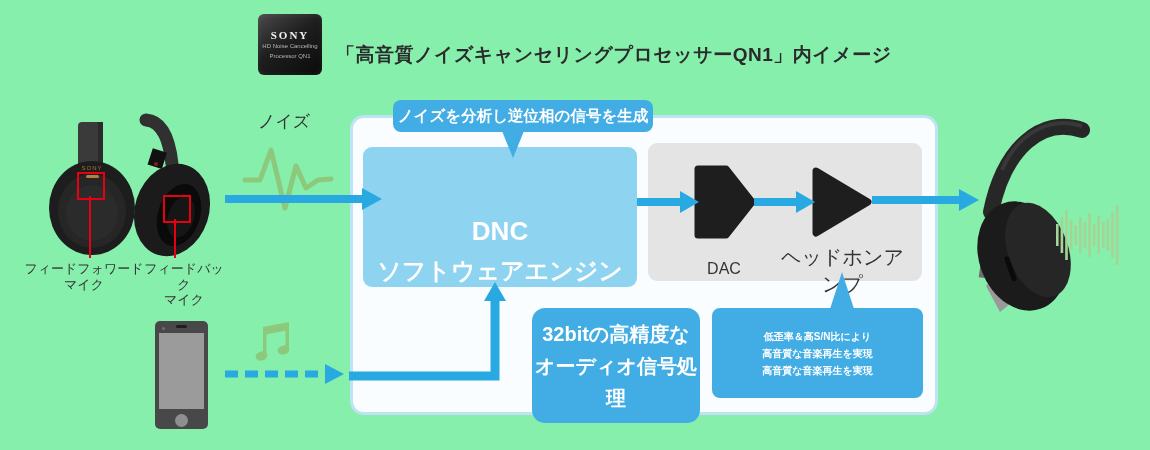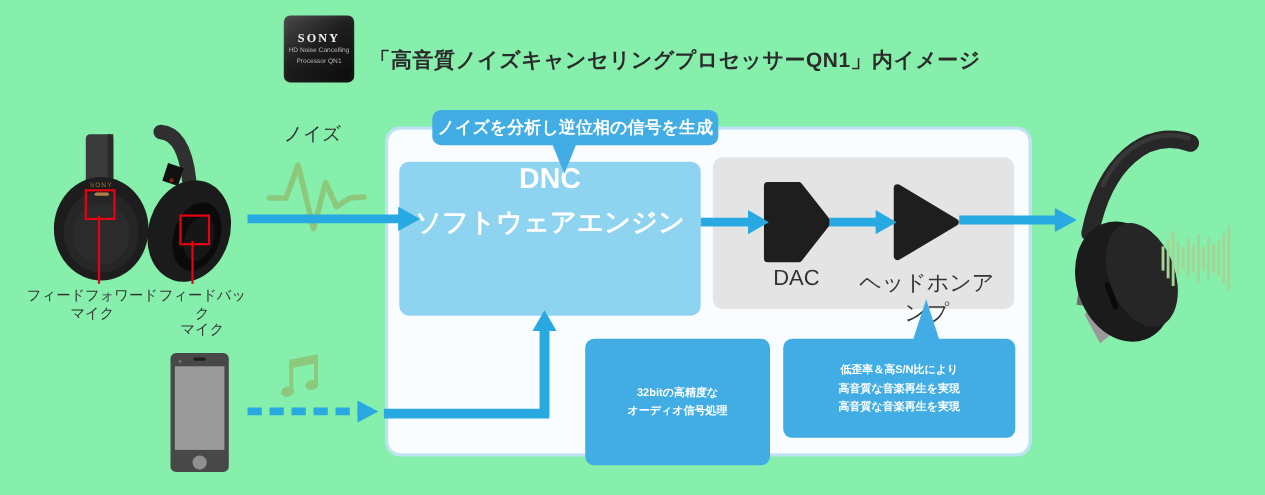--- a/index.html
+++ b/index.html
@@ -20,35 +20,35 @@
   
   .noise-label{left:258px;top:110px;font-size:17px;color:#333;}
   .mic-box{width:24px;height:24px;border:2px solid #e60012;}
   .mic-line{width:2px;background:#e60012;}
   .mic-label{font-size:13px;line-height:1.2;text-align:center;color:#333;}
 
   
   .panel{left:350px;top:115px;width:588px;height:300px;background:#f9fdff;
          border:3px solid #bee3f5;border-radius:14px;box-sizing:border-box;}
   .dnc{left:363px;top:147px;width:274px;height:140px;background:#8ed3f0;border-radius:9px;
-       display:flex;flex-direction:column;align-items:center;justify-content:flex-start;gap:8px;
+       display:flex;flex-direction:column;align-items:center;justify-content:flex-end;gap:8px;
        color:#fff;font-weight:700;}
   .dnc-l1{font-size:26px;}
   .dnc-l2{font-size:24px;}
   .graybox{left:648px;top:143px;width:274px;height:138px;background:#e4e4e4;border-radius:9px;}
   .stage-label{font-size:20px;color:#333;text-align:center;}
 
   
   .callout{background:#41ade4;border-radius:8px;color:#fff;font-weight:700;text-align:center;
            display:flex;flex-direction:column;align-items:center;justify-content:center;}
   .tooltip-top{left:393px;top:100px;width:260px;height:32px;font-size:15.5px;}
   .tooltip-tail{left:109px;top:31px;width:0;height:0;position:absolute;
                 border-left:11px solid transparent;border-right:11px solid transparent;
                 border-top:27px solid #41ade4;}
-  .callout-audio{left:532px;top:308px;width:168px;height:115px;font-size:10px;line-height:1.6;}
+  .callout-audio{left:532px;top:308px;width:168px;height:115px;font-size:20px;line-height:1.6;border-radius:13px;}
   .callout-amp{left:712px;top:308px;width:211px;height:90px;font-size:10px;line-height:1.7;}
   .callout-amp-tail{left:118px;top:-36px;width:0;height:0;position:absolute;
                     border-left:12px solid transparent;border-right:12px solid transparent;
                     border-bottom:37px solid #41ade4;}
 
   
   .phone{left:155px;top:321px;width:53px;height:108px;background:#484848;border-radius:5px;}
   .phone-screen{left:4px;top:12px;width:45px;height:76px;background:#9b9b9b;position:absolute;}
   .phone-home{left:20px;top:93px;width:13px;height:13px;border-radius:50%;background:#8f8f8f;position:absolute;}
   .phone-speaker{left:21px;top:4px;width:11px;height:3px;border-radius:2px;background:#1f1f1f;position:absolute;}
@@ -106,21 +106,21 @@
   </svg>
 
   <div class="abs panel"></div>
 
   <div class="abs dnc">
     <div class="dnc-l1">DNC</div>
     <div class="dnc-l2">ソフトウェアエンジン</div>
   </div>
 
   <div class="abs graybox"></div>
-  <div class="abs stage-label" style="left:692px;top:242px;width:64px;font-size:20px;">DAC</div>
+  <div class="abs stage-label" style="left:692px;top:260px;width:64px;font-size:16px;">DAC</div>
   <div class="abs stage-label" style="left:775px;top:244px;width:135px;">ヘッドホンアンプ</div>
 
   <div class="abs phone">
     <div class="phone-speaker"></div>
     <div class="phone-cam"></div>
     <div class="phone-screen"></div>
     <div class="phone-home"></div>
   </div>
 
   <svg class="abs" style="left:252px;top:318px;" width="48" height="48" viewBox="0 0 48 48">

